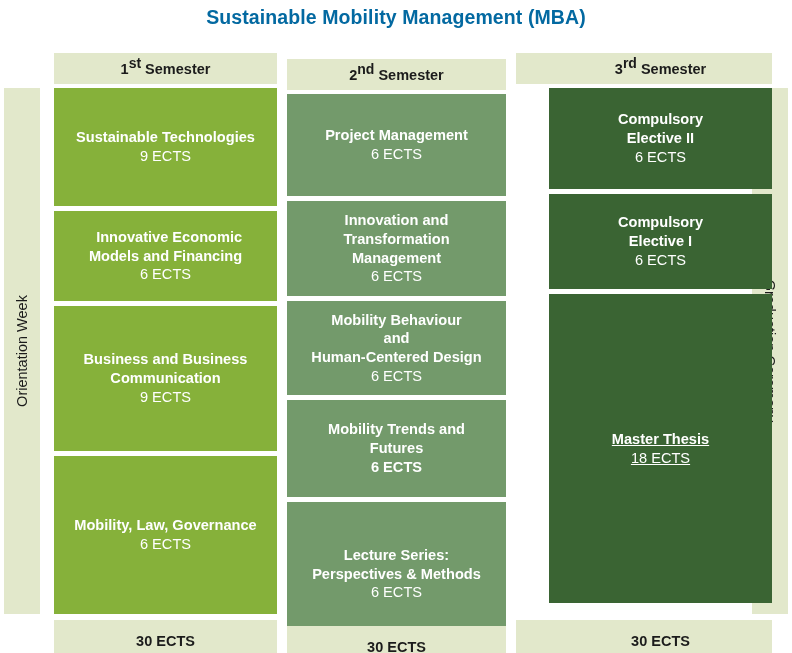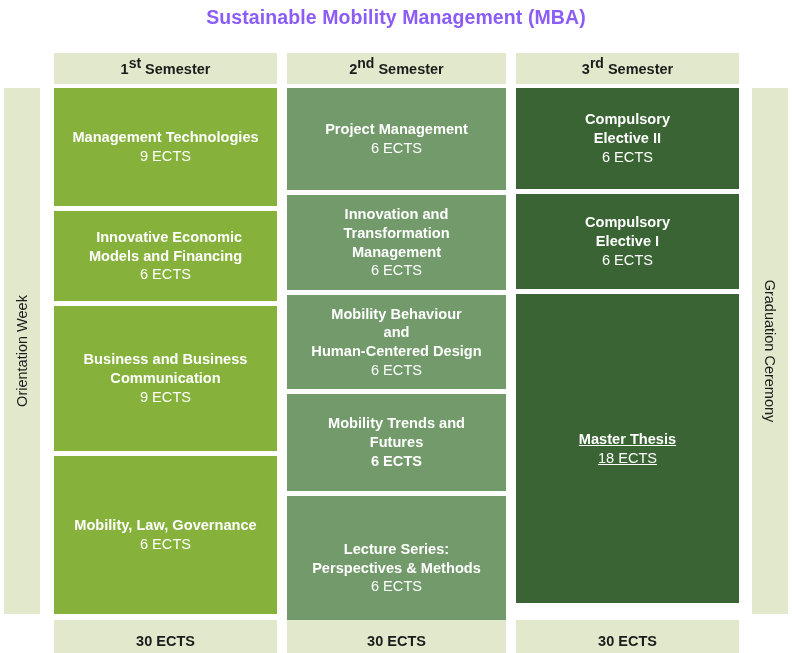--- a/index.html
+++ b/index.html
@@ -21,21 +21,21 @@
 
   
   .title {
     position: absolute;
     top: 6px;
     left: 0;
     width: 792px;
     text-align: center;
     font-size: 19.5px;
     font-weight: bold;
-    color: #8b5cf6;
+    color: #0369a1;
     letter-spacing: 0.1px;
   }
 
   
   .side-panel {
     position: absolute;
     top: 88px;
     width: 36px;
     height: 526px;
     background: #e2e8cb;
@@ -52,22 +52,22 @@
   }
   .side-panel.left .side-label  { transform: rotate(-90deg); }
   .side-panel.right .side-label { transform: rotate(90deg); }
 
   
   .col {
     position: absolute;
     width: 223px;
   }
   .col-1 { left: 54px; }
-  .col-2 { left: 287px; width: 219px; }
-  .col-3 { left: 516px; width: 223px; }
+  .col-2 { left: 287px; width: 219px; margin-top: 6px; }
+  .col-3 { left: 516px; width: 223px; padding-left: 33px; }
 
   .col-header {
     position: absolute;
     top: 53px;
     height: 31px;
     background: #e2e8cb;
     display: flex;
     align-items: center;
     justify-content: center;
     font-size: 14.5px;
@@ -154,21 +154,21 @@
     </span>
   </div>
   <div class="col col-3 col-header">
     <span>
       <span>3</span><sup>rd</sup><span> Semester</span>
     </span>
   </div>
 
   <div class="col col-1 col-body" id="body-0">
       <div class="module tone-light" style="height: 118px; margin-bottom: 5px;">
-        <div class="m-name">Management Technologies</div>
+        <div class="m-name">Sustainable Technologies</div>
         <div class="m-ects">9 ECTS</div>
       </div>
       <div class="module tone-light" style="height: 90px; margin-bottom: 5px; text-align: right;">
         <div class="m-name">Innovative Economic<br>Models and Financing</div>
         <div class="m-ects">6 ECTS</div>
       </div>
       <div class="module tone-light" style="height: 145px; margin-bottom: 5px;">
         <div class="m-name">Business and Business<br>Communication</div>
         <div class="m-ects">9 ECTS</div>
       </div>

